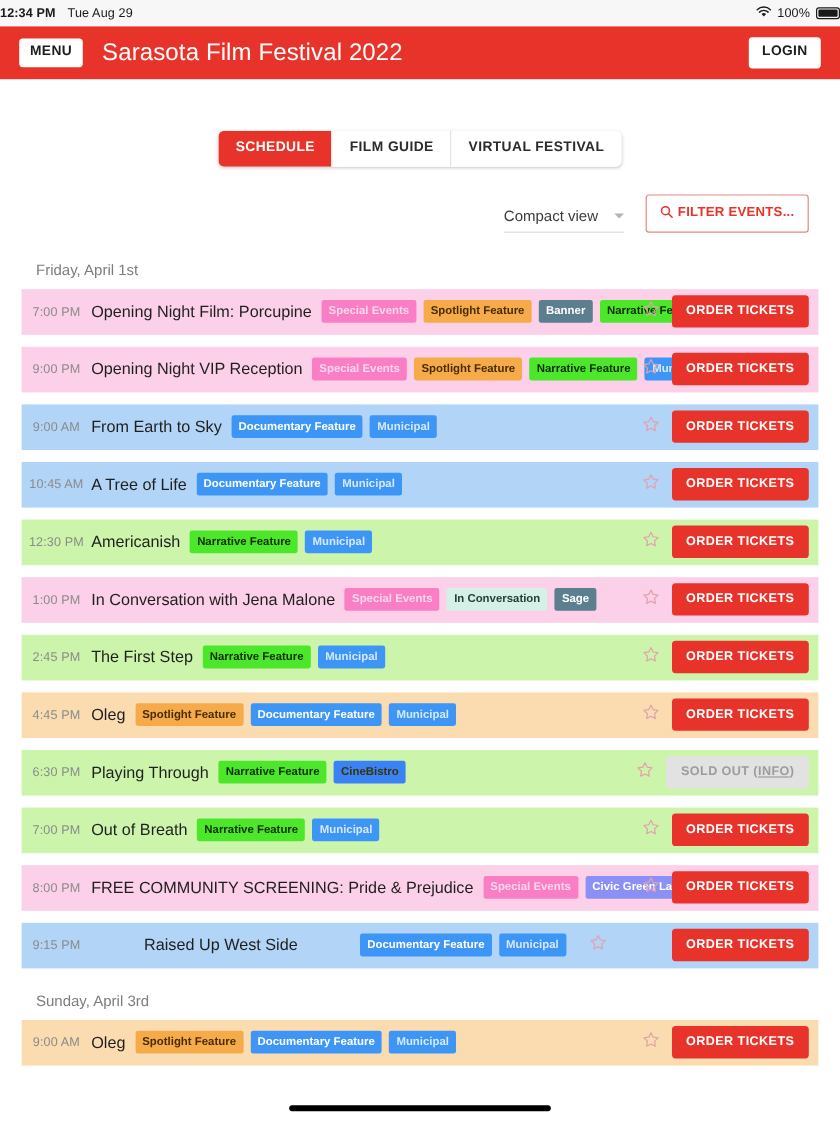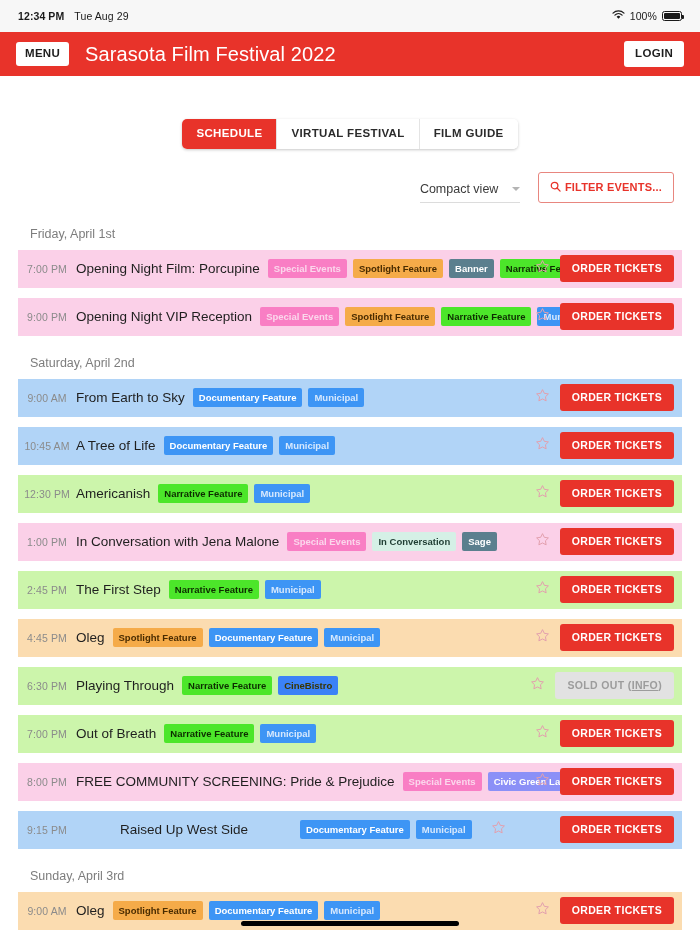--- a/index.html
+++ b/index.html
@@ -8,25 +8,25 @@
     width: 700px;
     height: 934px;
     overflow: hidden;
     background: #ffffff;
     font-family: "Liberation Sans", sans-serif;
     -webkit-font-smoothing: antialiased;
   }
 
   
   .statusbar {
-    height: 32px;
+    height: 22px;
     background: #f7f7f7;
     display: flex;
     align-items: center;
-    padding: 0 18px;
+    padding: 0 0;
     font-size: 10.5px;
     color: #1a1a1a;
     letter-spacing: .1px;
   }
   .sb-time { font-weight: 600; }
   .sb-date { margin-left: 10px; }
   .sb-right {
     margin-left: auto;
     display: flex;
     align-items: center;
@@ -263,22 +263,22 @@
 
 <div class="header">
   <button class="menu-btn">MENU</button>
   <span class="site-title">Sarasota Film Festival 2022</span>
   <button class="login-btn">LOGIN</button>
 </div>
 
 <div class="tabs-wrap">
   <div class="tabs" id="tabs">
       <button class="tab active">SCHEDULE</button>
+      <button class="tab">FILM GUIDE</button>
       <button class="tab">VIRTUAL FESTIVAL</button>
-      <button class="tab">FILM GUIDE</button>
     </div>
 </div>
 
 <div class="controls">
   <div class="select-box">
     <span class="select-val">Compact view</span>
     <span class="caret"></span>
   </div>
   <button class="filter-btn">
     <span>
@@ -315,21 +315,20 @@
         <span class="tag" style="background: rgb(249, 126, 196); color: rgb(251, 215, 236);">Special Events</span>
         <span class="tag" style="background: rgb(245, 171, 73); color: rgb(74, 44, 0);">Spotlight Feature</span>
         <span class="tag" style="background: rgb(76, 230, 42); color: rgb(13, 45, 0);">Narrative Feature</span>
         <span class="tag" style="background: rgb(61, 149, 245); color: rgb(214, 232, 253);">Municipal</span>
       </span>
       <span class="star"><svg width="15" height="15" viewBox="0 0 24 24">
           <path d="M12 2.6l2.9 5.9 6.5.95-4.7 4.6 1.1 6.5L12 17.5 6.2 20.5l1.1-6.5-4.7-4.6 6.5-.95z" fill="none" stroke="#e3a0ae" stroke-width="1.6" stroke-linejoin="round"></path>
         </svg></span>
       <button class="order-btn">ORDER TICKETS</button>
     </div>
-    <div class="day-head">Saturday, April 2nd</div>
     <div class="row" style="background: rgb(177, 212, 247);">
       <span class="row-time">9:00 AM</span>
       <span class="row-title">From Earth to Sky</span>
       <span class="tags">
         <span class="tag" style="background: rgb(61, 149, 245); color: rgb(255, 255, 255);">Documentary Feature</span>
         <span class="tag" style="background: rgb(61, 149, 245); color: rgb(214, 232, 253);">Municipal</span>
       </span>
       <span class="star"><svg width="15" height="15" viewBox="0 0 24 24">
           <path d="M12 2.6l2.9 5.9 6.5.95-4.7 4.6 1.1 6.5L12 17.5 6.2 20.5l1.1-6.5-4.7-4.6 6.5-.95z" fill="none" stroke="#e3a0ae" stroke-width="1.6" stroke-linejoin="round"></path>
         </svg></span>

